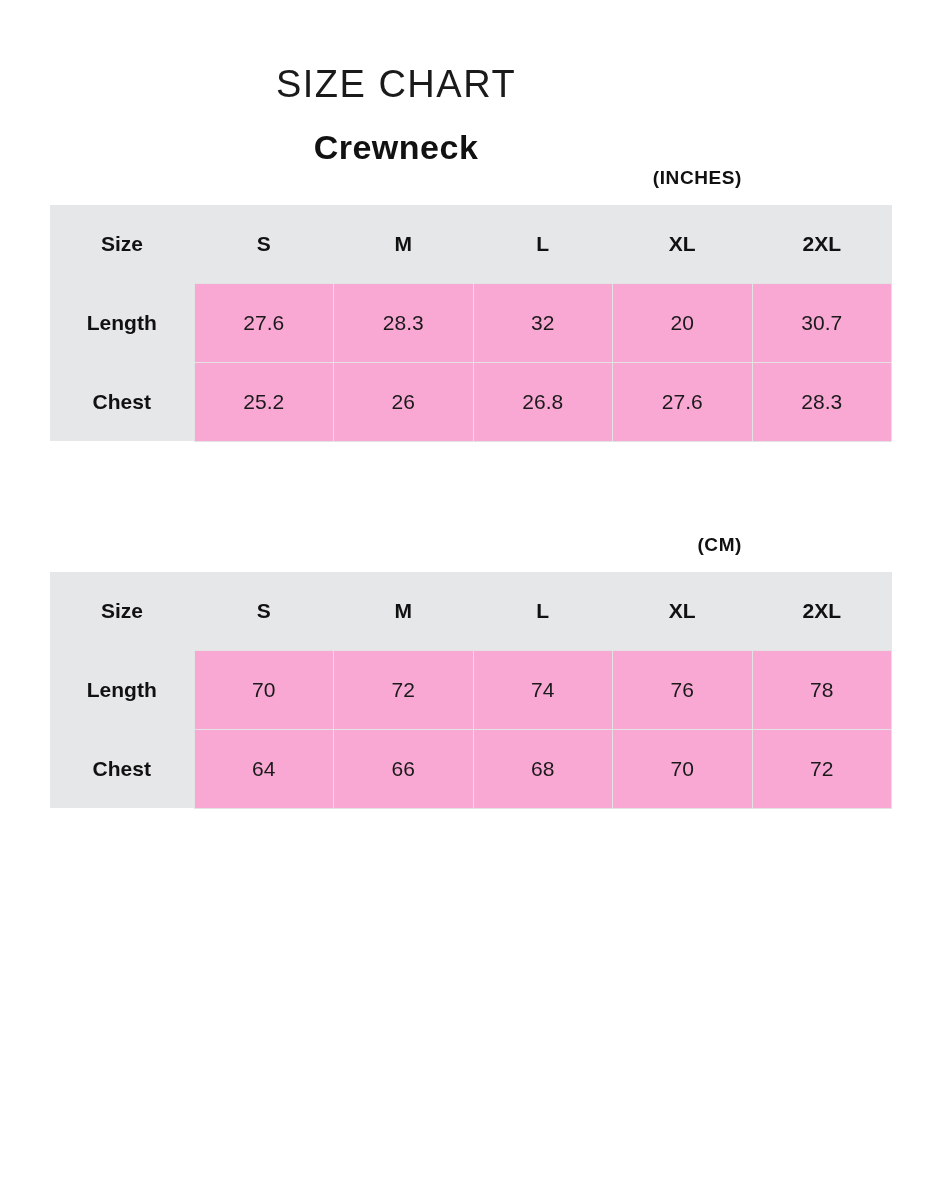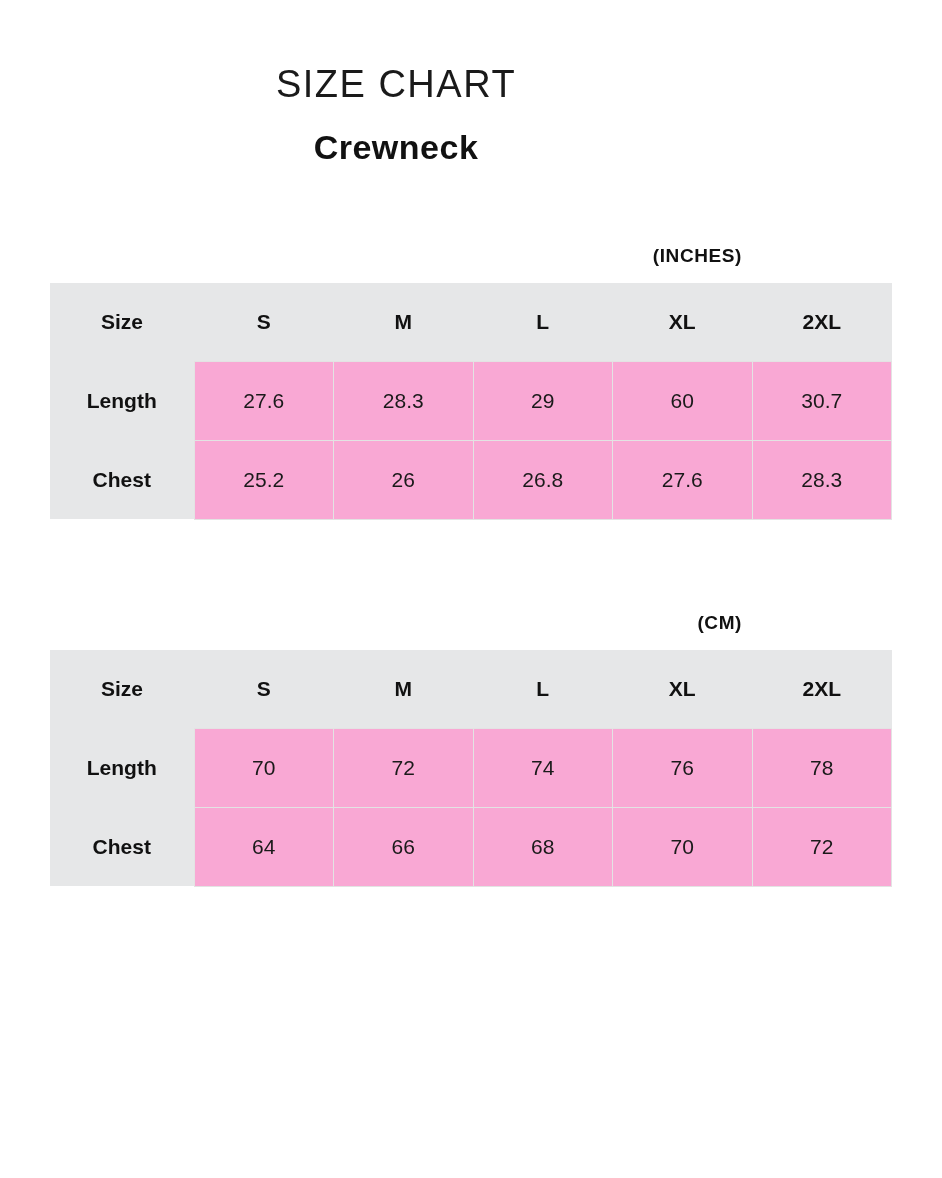--- a/index.html
+++ b/index.html
@@ -42,21 +42,20 @@
     line-height: 1.15;
   }
   .unit-label {
     text-align: right;
     font-size: 19px;
     font-weight: bold;
     letter-spacing: 0.6px;
     color: #111111;
   }
   .unit-inches {
-    margin-top: 78px;
     margin-bottom: 16px;
   }
   .unit-cm {
     margin-top: 92px;
     margin-bottom: 16px;
     text-align: right;
   }
   table.size-table {
     width: 842px;
     border-collapse: collapse;
@@ -114,22 +113,22 @@
         <th>L</th>
         <th>XL</th>
         <th>2XL</th>
       </tr>
     </thead>
     <tbody>
       <tr>
         <td class="label-cell">Length</td>
         <td class="value-cell">27.6</td>
         <td class="value-cell">28.3</td>
-        <td class="value-cell">29</td>
-        <td class="value-cell">60</td>
+        <td class="value-cell">32</td>
+        <td class="value-cell">20</td>
         <td class="value-cell">30.7</td>
       </tr>
       <tr>
         <td class="label-cell">Chest</td>
         <td class="value-cell">25.2</td>
         <td class="value-cell">26</td>
         <td class="value-cell">26.8</td>
         <td class="value-cell">27.6</td>
         <td class="value-cell">28.3</td>
       </tr>

